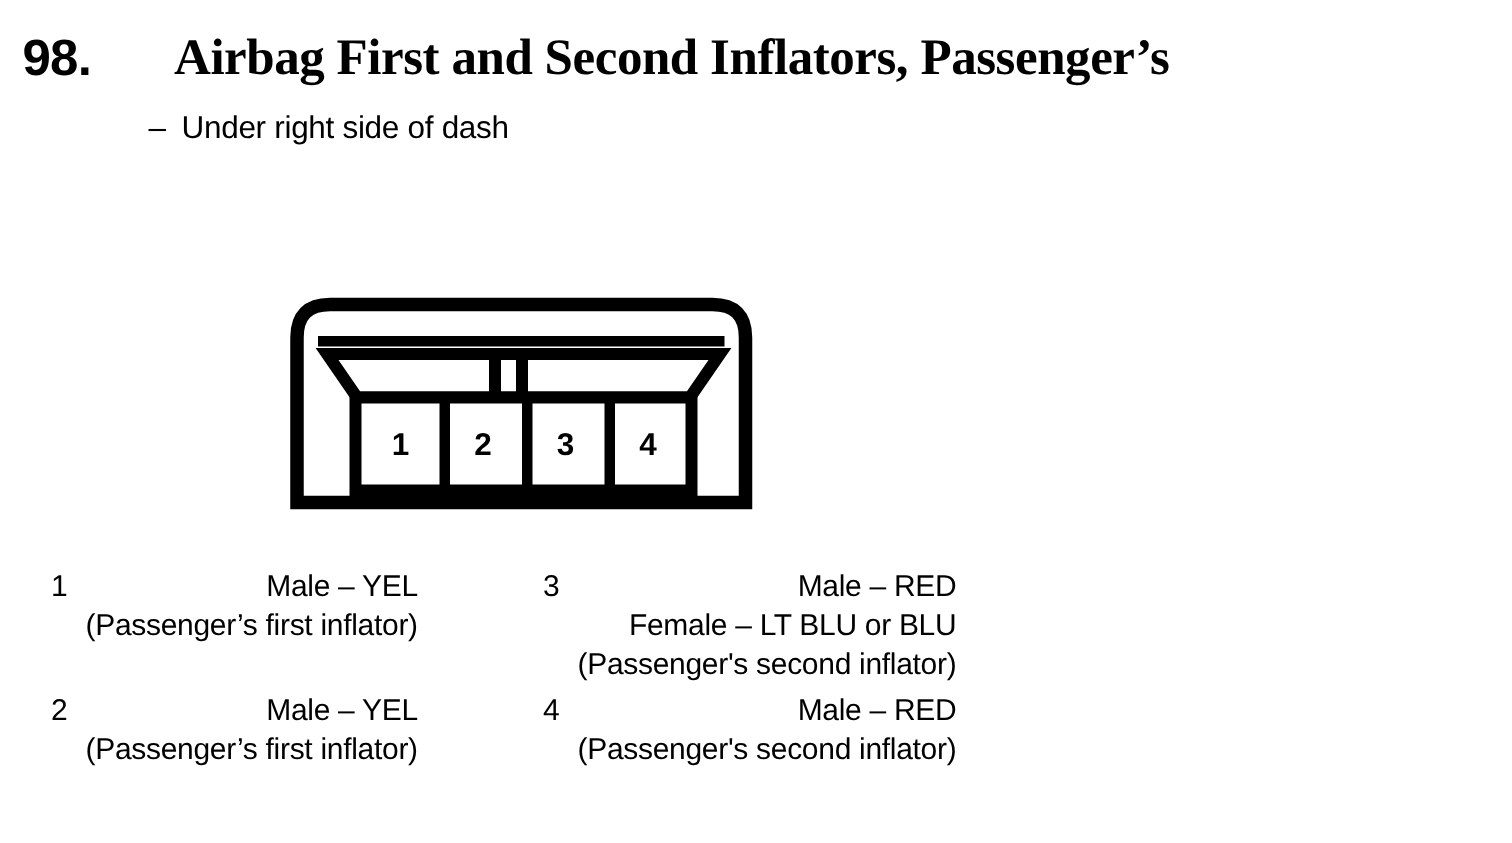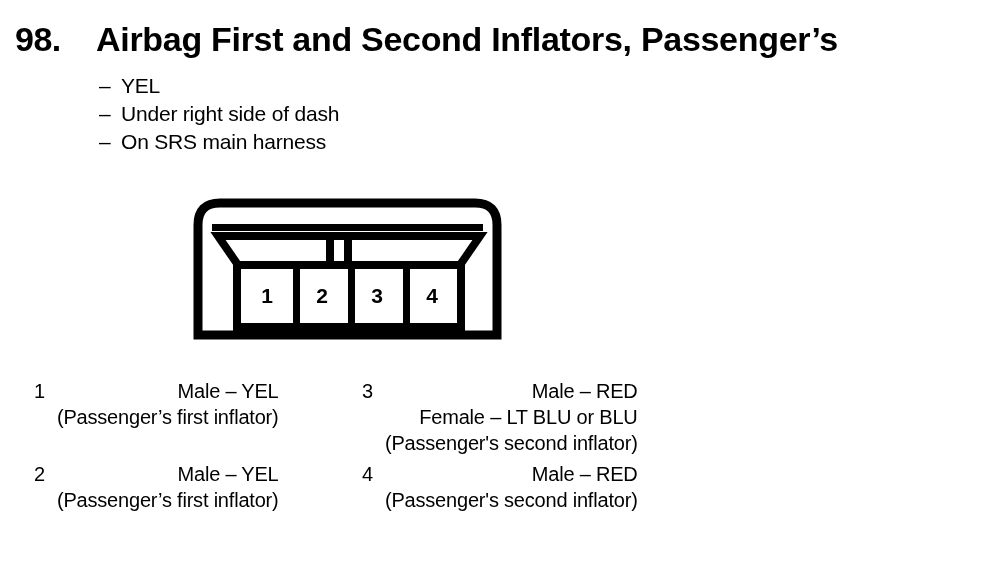--- a/index.html
+++ b/index.html
@@ -29,26 +29,27 @@
     position: absolute;
     left: 15px;
     top: 0;
     font-size: 34px;
     font-weight: bold;
     letter-spacing: -0.5px;
     line-height: 42px;
   }
   #title-text {
     position: absolute;
-    left: 96px;
+    left: 116px;
     top: 0;
     font-size: 34px;
     font-weight: bold;
     letter-spacing: -0.3px;
     line-height: 42px;
+    font-family: Liberation Serif, serif;
   }
 
   
   #notes {
     position: absolute;
     left: 99px;
     top: 72px;
     width: 520px;
   }
   .note-line {
@@ -127,23 +128,21 @@
 </style>
 </head>
 <body>
 
 <div id="title-row">
   <span id="title-number">98.</span>
   <span id="title-text">Airbag First and Second Inflators, Passenger’s</span>
 </div>
 
 <div id="notes">
-  <span class="note-line"><span class="note-dash">–</span><span>YEL</span></span>
   <span class="note-line"><span class="note-dash">–</span><span>Under right side of dash</span></span>
-  <span class="note-line"><span class="note-dash">–</span><span>On SRS main harness</span></span>
 </div>
 
 <div id="connector-wrap">
   <svg id="connector-svg" width="325" height="150" viewBox="0 0 325 150">
 
     <path d="M 8 140 L 8 30 Q 8 8 30 8 L 285 8 Q 307 8 307 30 L 307 140 Z" fill="#ffffff" stroke="#000000" stroke-width="9" stroke-linejoin="miter"></path>
 
     <rect x="22" y="29" width="271" height="7" fill="#000000"></rect>
 
     <path d="M 28 41 L 160 41 L 160 70 L 48 70 Z" fill="#ffffff" stroke="#000000" stroke-width="8" stroke-linejoin="miter"></path>

